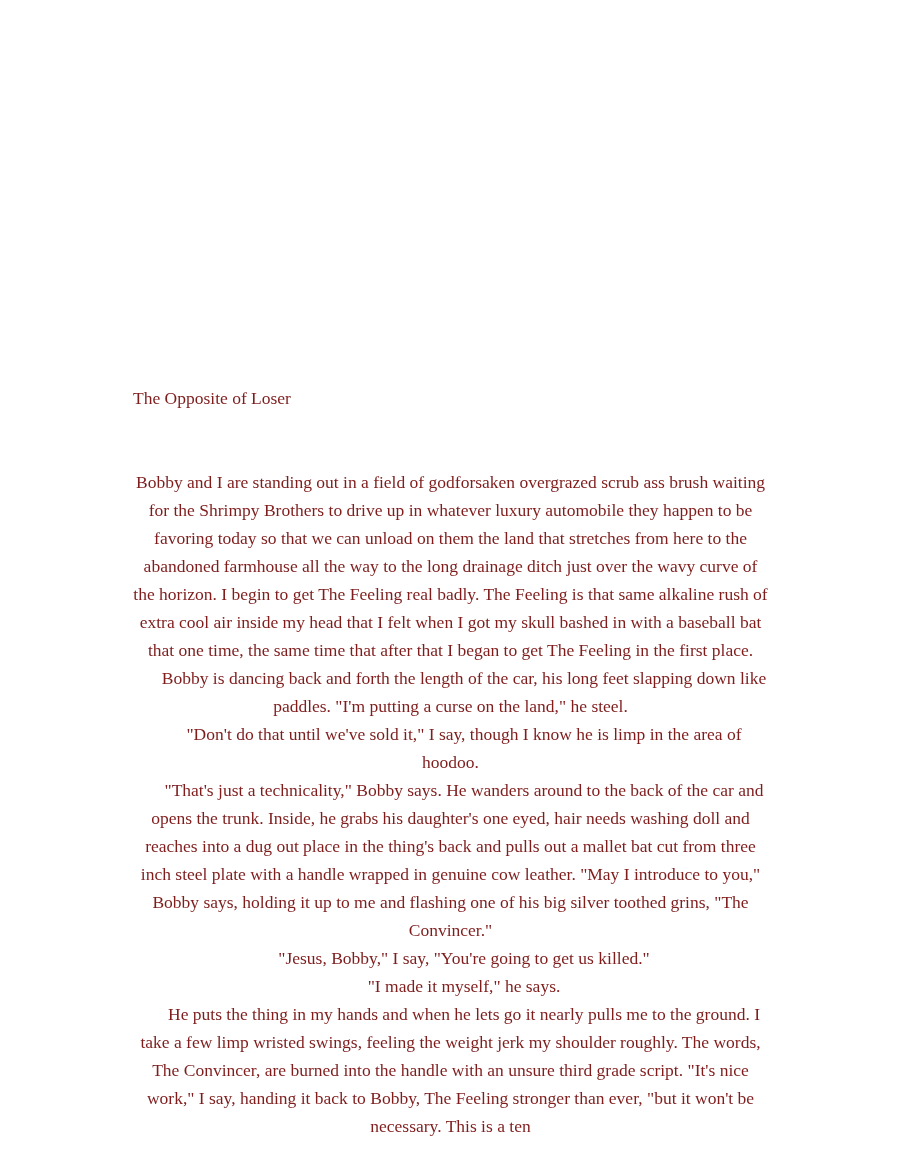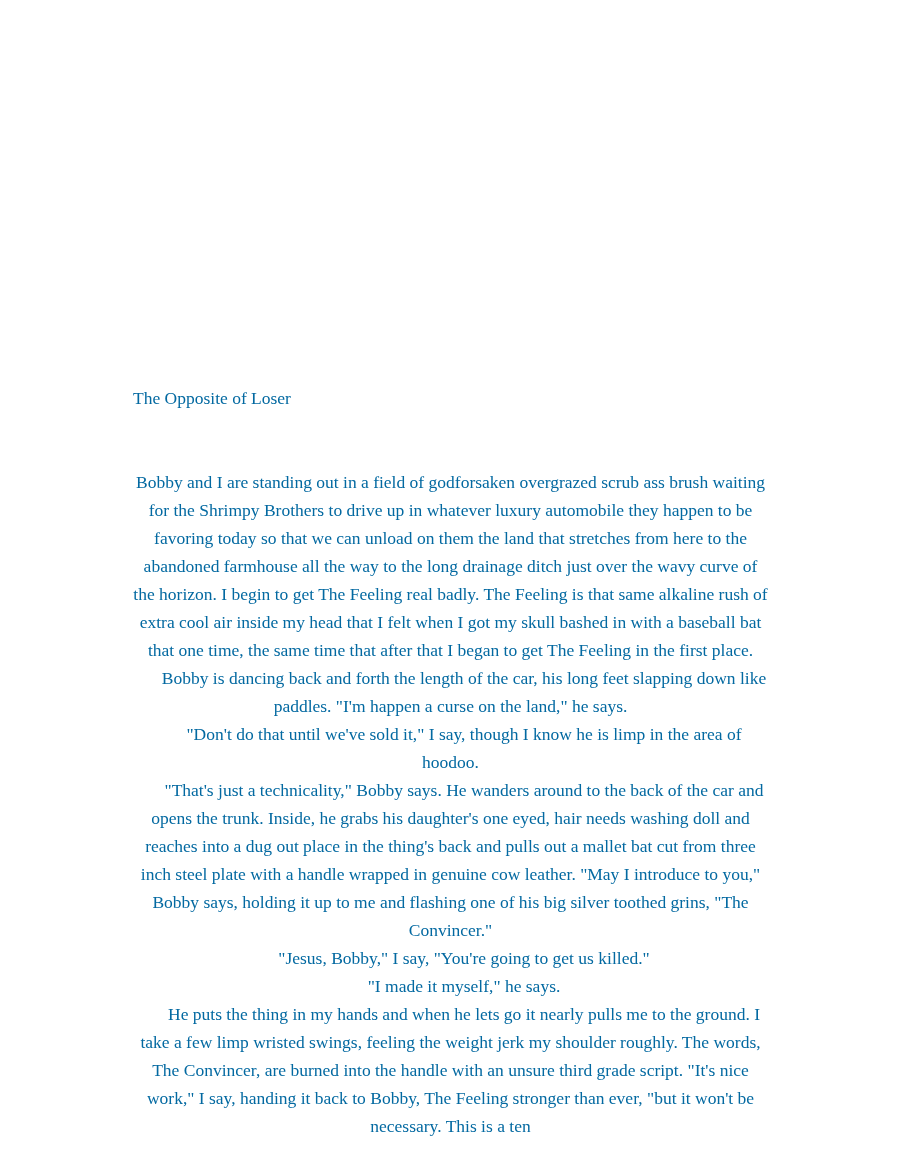--- a/index.html
+++ b/index.html
@@ -5,21 +5,21 @@
   html, body {
     margin: 0;
     padding: 0;
     background: #ffffff;
   }
   .page {
     position: relative;
     width: 789px;
     height: 1171px;
     background: #ffffff;
-    color: #0369a1;
+    color: #7f1d1d;
     font-family: "Liberation Serif", "DejaVu Serif", serif;
     overflow: hidden;
   }
   .doc-title {
     position: absolute;
     left: 133px;
     top: 384px;
     width: 635px;
     font-size: 17.5px;
     line-height: 28px;
@@ -44,21 +44,21 @@
 </style>
 </head>
 <body>
 
 <div class="page">
 
   <div class="doc-title">The Opposite of Loser</div>
 
   <div class="doc-body">
     <p>Bobby and I are standing out in a field of godforsaken overgrazed scrub ass brush waiting for the Shrimpy Brothers to drive up in whatever luxury automobile they happen to be favoring today so that we can unload on them the land that stretches from here to the abandoned farmhouse all the way to the long drainage ditch just over the wavy curve of the horizon. I begin to get The Feeling real badly. The Feeling is that same alkaline rush of extra cool air inside my head that I felt when I got my skull bashed in with a baseball bat that one time, the same time that after that I began to get The Feeling in the first place.</p>
-    <p class="indent">Bobby is dancing back and forth the length of the car, his long feet slapping down like paddles. "I'm happen a curse on the land," he says.</p>
+    <p class="indent">Bobby is dancing back and forth the length of the car, his long feet slapping down like paddles. "I'm putting a curse on the land," he steel.</p>
     <p class="indent">"Don't do that until we've sold it," I say, though I know he is limp in the area of hoodoo.</p>
     <p class="indent">"That's just a technicality," Bobby says. He wanders around to the back of the car and opens the trunk. Inside, he grabs his daughter's one eyed, hair needs washing doll and reaches into a dug out place in the thing's back and pulls out a mallet bat cut from three inch steel plate with a handle wrapped in genuine cow leather. "May I introduce to you," Bobby says, holding it up to me and flashing one of his big silver toothed grins, "The Convincer."</p>
     <p class="indent">"Jesus, Bobby," I say, "You're going to get us killed."</p>
     <p class="indent">"I made it myself," he says.</p>
     <p class="indent">He puts the thing in my hands and when he lets go it nearly pulls me to the ground. I take a few limp wristed swings, feeling the weight jerk my shoulder roughly. The words, The Convincer, are burned into the handle with an unsure third grade script. "It's nice work," I say, handing it back to Bobby, The Feeling stronger than ever, "but it won't be necessary. This is a ten</p>
   </div>
 
 </div>
 
 </body></html>

